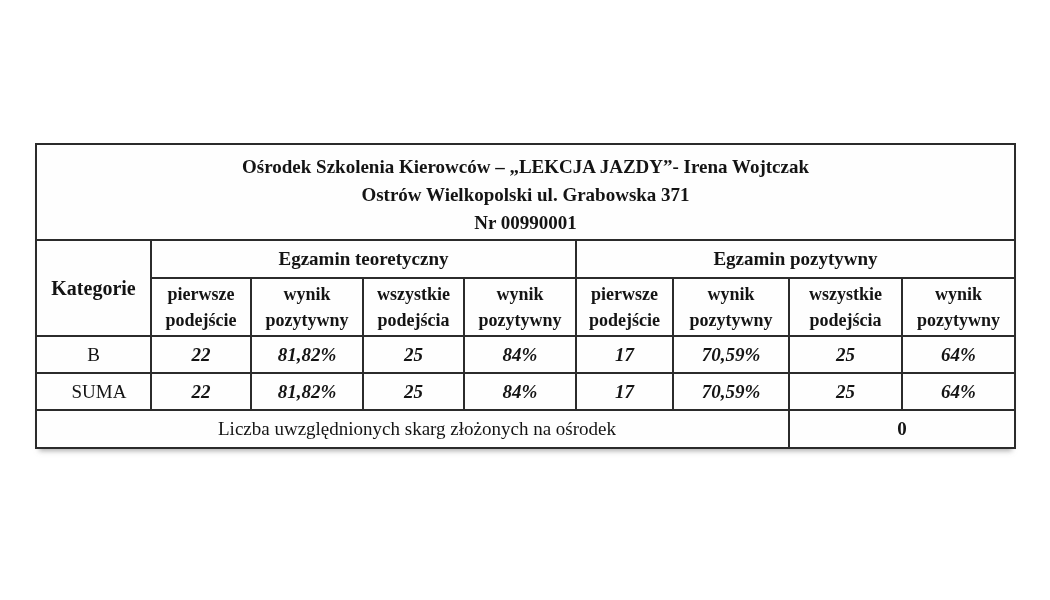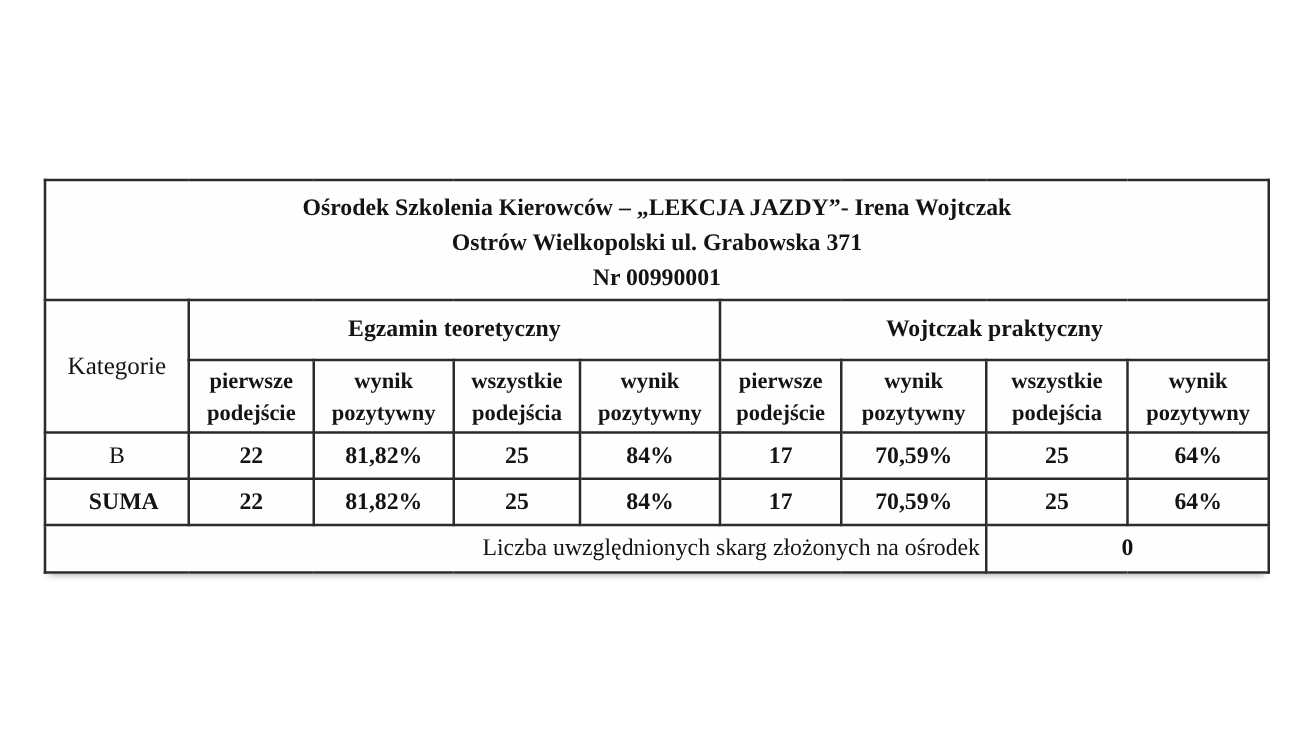--- a/index.html
+++ b/index.html
@@ -38,39 +38,39 @@
   .title-cell {
     font-weight: bold;
     font-size: 19px;
     line-height: 28px;
     height: 93px;
     padding-top: 8px;
     vertical-align: top;
   }
   .group-header {
     font-weight: bold;
-    height: 48px;
+    height: 38px;
   }
   .cat-header {
-    font-weight: normal;
+    font-weight: bold;
     font-size: 20px;
   }
   .subheader {
     font-weight: bold;
     font-size: 18px;
     line-height: 26px;
     height: 57px;
   }
   .data-row td { height: 37px; }
-  .num { font-weight: bold; }
+  .num { font-weight: bold; font-style: italic; }
   .cat-regular { font-weight: normal; }
-  .cat-bold { font-weight: bold; padding-left: 15px; }
+  .cat-bold { font-weight: normal; padding-left: 15px; }
   .footer-row td { height: 38px; }
   .footer-label {
-    text-align: right;
+    text-align: center;
     padding-left: 13px;
     font-weight: normal;
   }
   .footer-value { font-weight: bold; }
 </style>
 </head>
 <body>
 
 <div class="page">
   <table class="report">
@@ -89,21 +89,21 @@
       <tr>
         <td class="title-cell" colspan="9">
           <div>Ośrodek Szkolenia Kierowców – „LEKCJA JAZDY”- Irena Wojtczak</div>
           <div>Ostrów Wielkopolski ul. Grabowska 371</div>
           <div>Nr 00990001</div>
         </td>
       </tr>
       <tr>
         <td class="cat-header" rowspan="2">Kategorie</td>
         <td class="group-header" colspan="4">Egzamin teoretyczny</td>
-        <td class="group-header" colspan="4">Wojtczak praktyczny</td>
+        <td class="group-header" colspan="4">Egzamin pozytywny</td>
       </tr>
       <tr>
         <td class="subheader">pierwsze podejście</td>
         <td class="subheader">wynik pozytywny</td>
         <td class="subheader">wszystkie podejścia</td>
         <td class="subheader">wynik pozytywny</td>
         <td class="subheader">pierwsze podejście</td>
         <td class="subheader">wynik pozytywny</td>
         <td class="subheader">wszystkie podejścia</td>
         <td class="subheader">wynik pozytywny</td>

